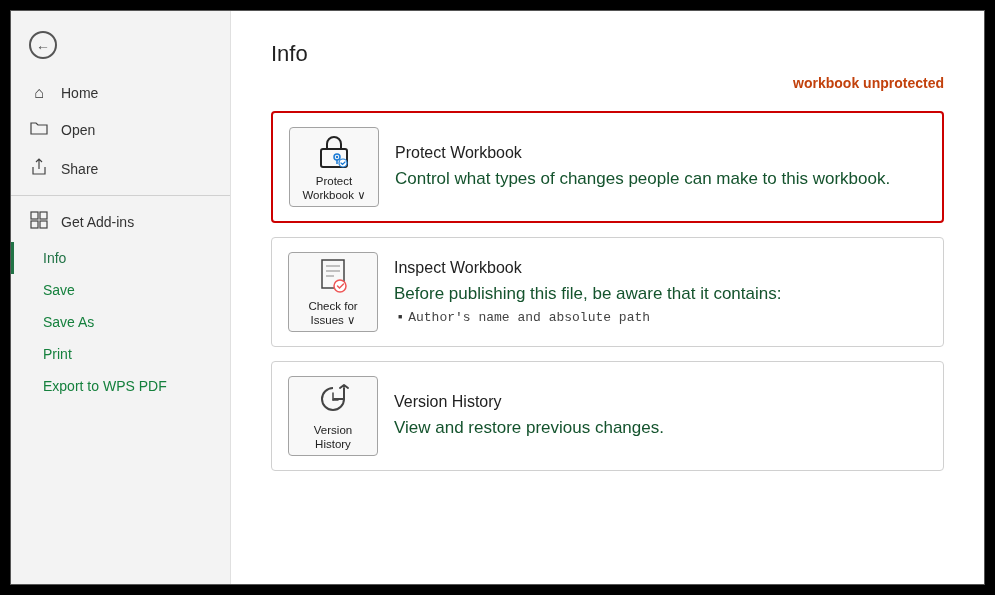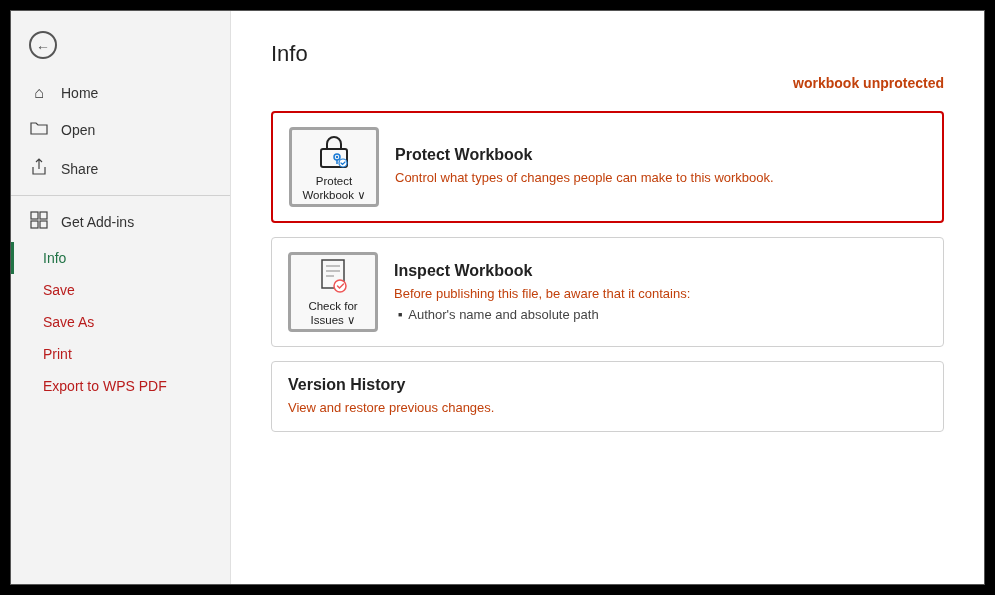--- a/index.html
+++ b/index.html
@@ -68,21 +68,21 @@
       margin: 6px 0;
     }
     .sidebar-sub-items {
       display: flex;
       flex-direction: column;
       padding-left: 0;
     }
     .sidebar-sub-item {
       padding: 8px 18px 8px 32px;
       font-size: 14px;
-      color: #b91c1c;
+      color: #15803d;
       cursor: pointer;
       position: relative;
     }
     .sidebar-sub-item.active {
       color: #217346;
       font-weight: 500;
     }
     .sidebar-sub-item.active::before {
       content: '';
       position: absolute;
@@ -123,61 +123,62 @@
       gap: 16px;
       background: #fff;
     }
     .info-card.highlighted {
       border: 2px solid #cc0000;
     }
     .card-icon-box {
       width: 90px;
       height: 80px;
       background: #f8f8f8;
-      border: 3px solid #a3a3a3;
+      border: 1px solid #a3a3a3;
       border-radius: 4px;
       display: flex;
       flex-direction: column;
       align-items: center;
       justify-content: center;
       flex-shrink: 0;
       cursor: pointer;
       gap: 4px;
     }
     .card-icon-label {
       font-size: 11.5px;
       text-align: center;
       color: #222;
       line-height: 1.2;
     }
     .card-content {
       flex: 1;
     }
     .card-title {
       font-size: 16px;
-      font-weight: 700;
+      font-weight: 400;
       color: #222;
       margin-bottom: 5px;
     }
     .card-description {
-      font-size: 13px;
-      color: #c2410c;
+      font-size: 17px;
+      color: #14532d;
       line-height: 1.4;
     }
     .card-list {
       list-style: none;
       margin-top: 4px;
       padding-left: 4px;
     }
     .card-list li {
       font-size: 13px;
       color: #444;
       display: flex;
       align-items: center;
       gap: 6px;
+      font-family: Liberation Mono, monospace;
     }
     .card-list li::before {
       content: '■';
       font-size: 7px;
       color: #333;
     }
     
     .lock-icon-svg {
       display: flex;
       align-items: center;
@@ -301,19 +302,31 @@
         <div class="card-description">Before publishing this file, be aware that it contains:</div>
         <ul class="card-list">
           <li>
             <span>Author's name and absolute path</span>
           </li>
         </ul>
       </div>
     </div>
 
     <div class="info-card">
+      <div class="card-icon-box">
+        <div class="history-icon-svg">
+          <svg width="38" height="40" viewBox="0 0 38 40" fill="none" xmlns="http://www.w3.org/2000/svg">
+            <path d="M19 8 A11 11 0 1 0 30 19" stroke="#444" stroke-width="2" fill="none"></path>
+            <path d="M30 8 L30 19 L20 19" stroke="#444" stroke-width="2" fill="none" stroke-linecap="round" stroke-linejoin="round"></path>
+            <path d="M26 8 L30 5 L34 8" stroke="#444" stroke-width="2" fill="none" stroke-linecap="round" stroke-linejoin="round"></path>
+            <line x1="19" y1="13" x2="19" y2="20" stroke="#444" stroke-width="1.5" stroke-linecap="round"></line>
+            <line x1="19" y1="20" x2="24" y2="20" stroke="#444" stroke-width="1.5" stroke-linecap="round"></line>
+          </svg>
+        </div>
+        <div class="card-icon-label">Version<br>History</div>
+      </div>
       <div class="card-content">
         <div class="card-title">Version History</div>
         <div class="card-description">View and restore previous changes.</div>
       </div>
     </div>
   </div>
 </div>
 
 </body></html>

